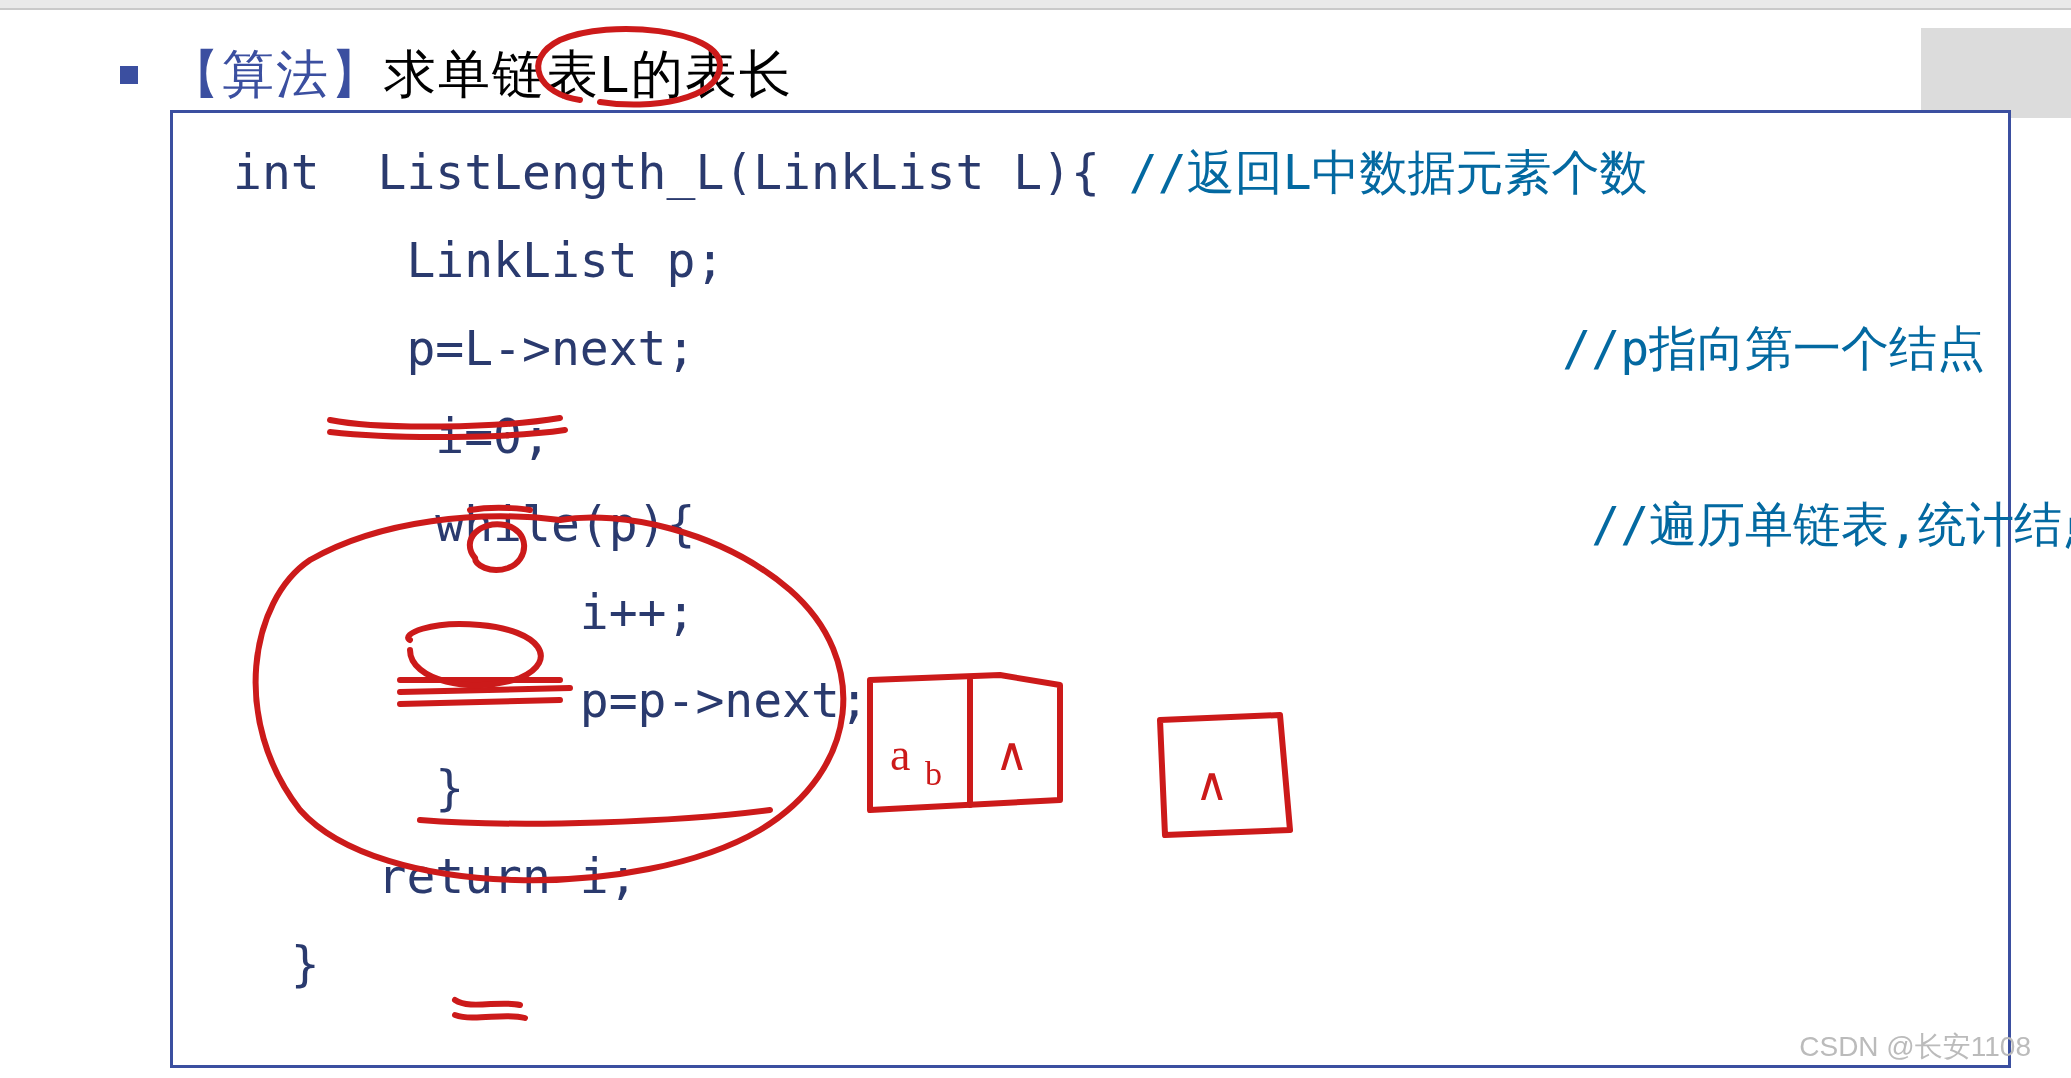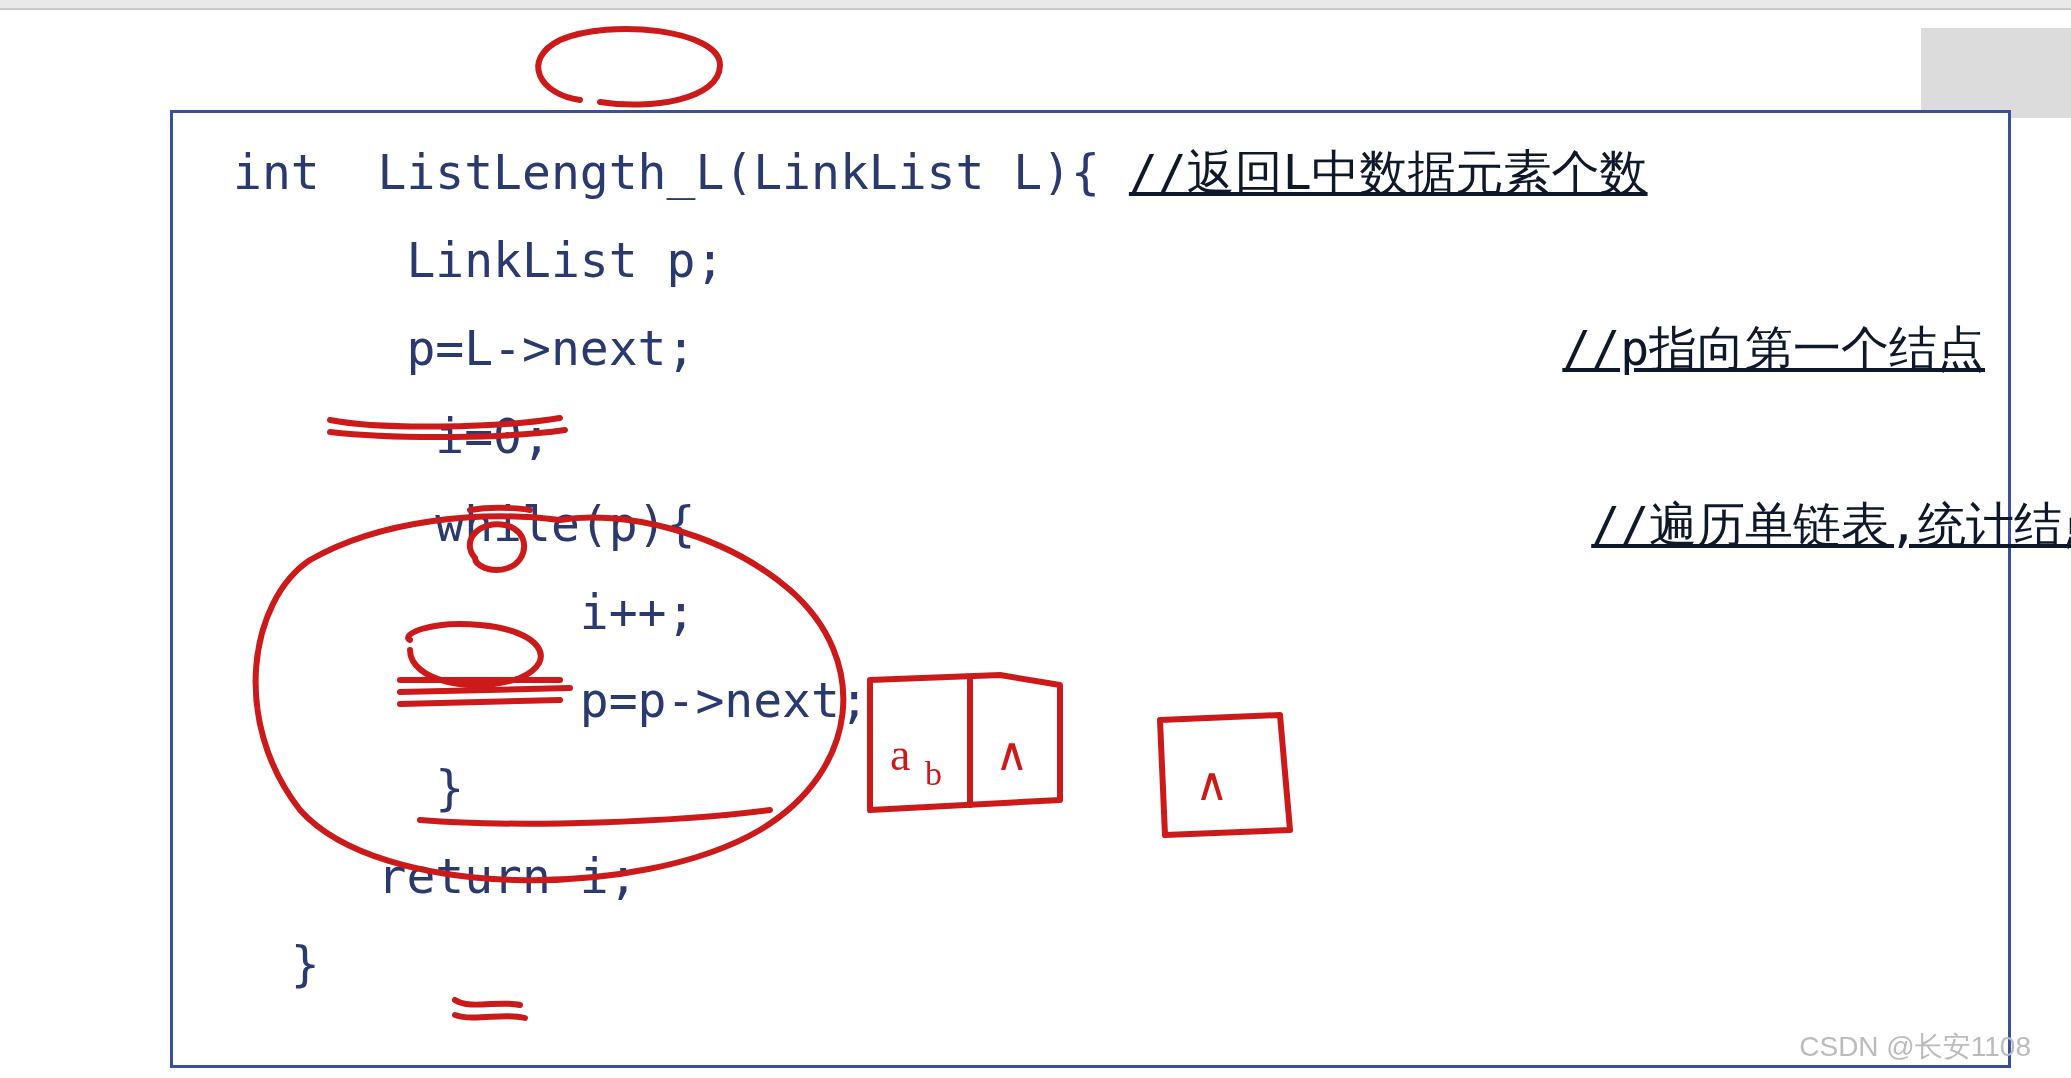--- a/index.html
+++ b/index.html
@@ -4,32 +4,38 @@
 <style>
   html,body{margin:0;padding:0;background:#fff;font-family:"Microsoft YaHei","SimSun",sans-serif;}
   .page{position:relative;width:2071px;height:1078px;background:#fff;overflow:hidden;}
   .top-rule{position:absolute;left:0;right:0;top:0;height:8px;background:#e9e9e9;border-bottom:2px solid #c9c9c9;}
   .title-row{position:absolute;left:120px;top:40px;display:flex;align-items:center;}
   .bullet{width:18px;height:18px;background:#3b4fa0;margin-right:30px;}
   .title{font-size:52px;color:#000;letter-spacing:2px;}
   .title .alg{color:#3b4fa0;}
   .codebox{position:absolute;left:170px;top:110px;right:60px;bottom:10px;border:3px solid #3b4fa0;background:#fff;}
   .code{position:absolute;left:60px;top:15px;font-size:48px;line-height:88px;white-space:pre;color:#2a3a6e;font-family:"Microsoft YaHei","Consolas",monospace;}
-  .comment{color:#0f172a;text-decoration:underline;}
+  .comment{color:#0369a1;}
   .watermark{position:absolute;right:40px;bottom:12px;font-size:28px;color:#bbb;}
   .thumb{position:absolute;right:0;top:28px;width:150px;height:90px;background:#dcdcdc;}
   svg.ann{position:absolute;left:0;top:0;pointer-events:none;}
 </style>
 </head>
 <body>
 
 <div class="page">
   <div class="top-rule"></div>
   <div class="thumb"></div>
 
+  <div class="title-row">
+    <div class="bullet"></div>
+    <div class="title">
+      <span class="alg">【</span><span class="alg">算法</span><span class="alg">】</span><span>求单链表L的表长</span>
+    </div>
+  </div>
 
   <div class="codebox">
     <div class="code"><span>int</span><span>  ListLength_L(LinkList L){ </span><span class="comment">//返回L中数据元素个数</span>
 <span>      LinkList p;</span>
 <span>      p=L-&gt;next;                              </span><span class="comment">//p指向第一个结点</span>
 <span>       i=0;</span>
 <span>       while(p){                               </span><span class="comment">//遍历单链表,统计结点数</span>
 <span>            i++;</span>
 <span>            p=p-&gt;next;</span>
 <span>       }</span>

